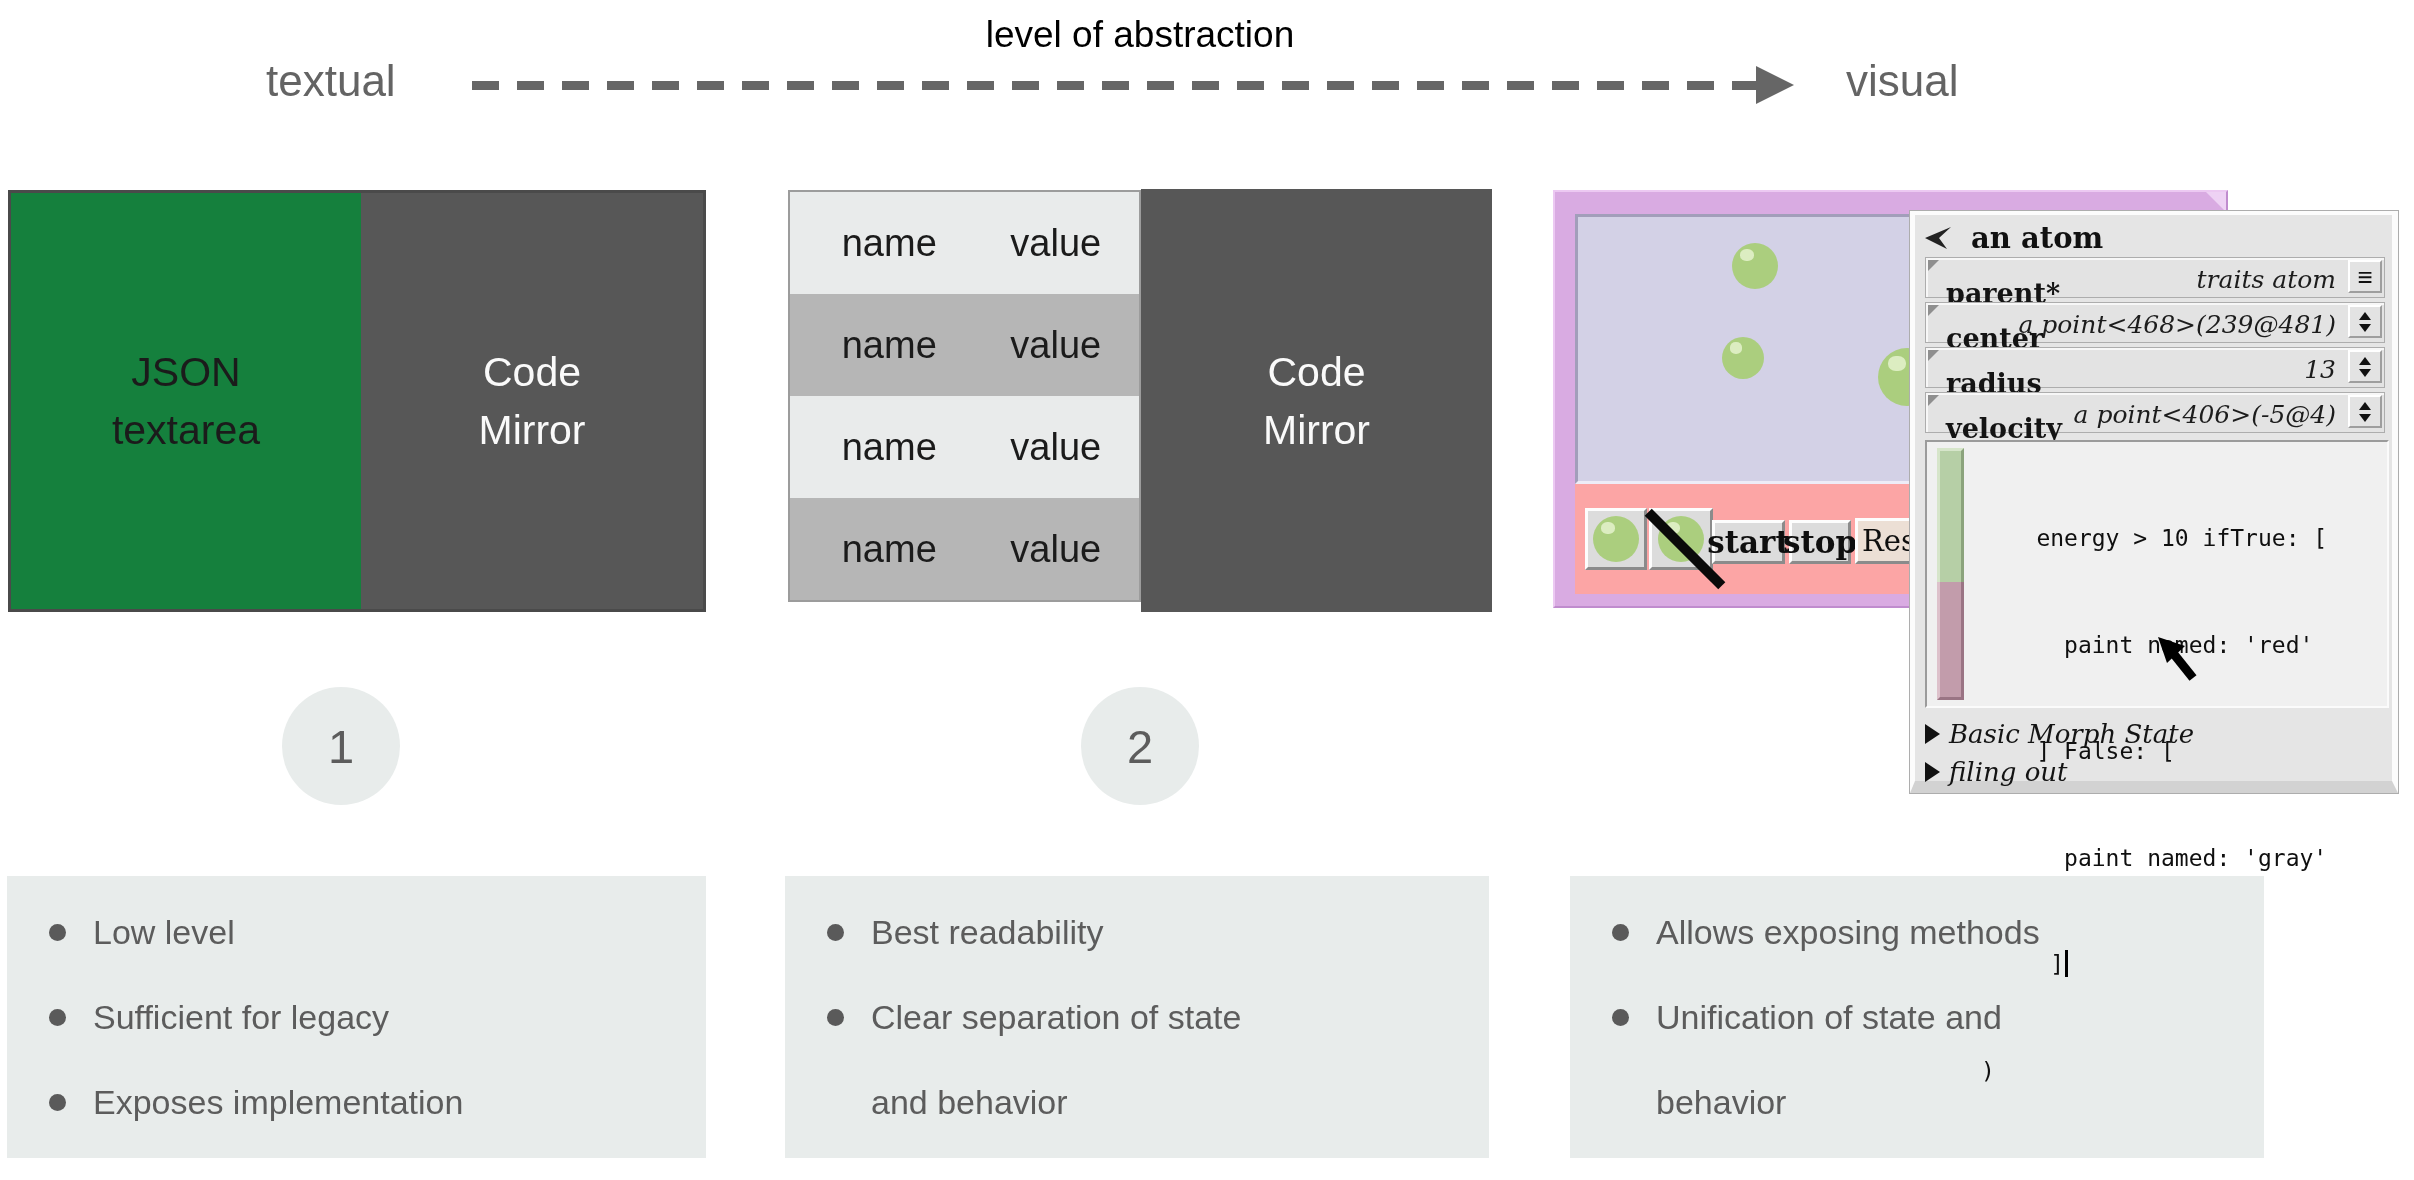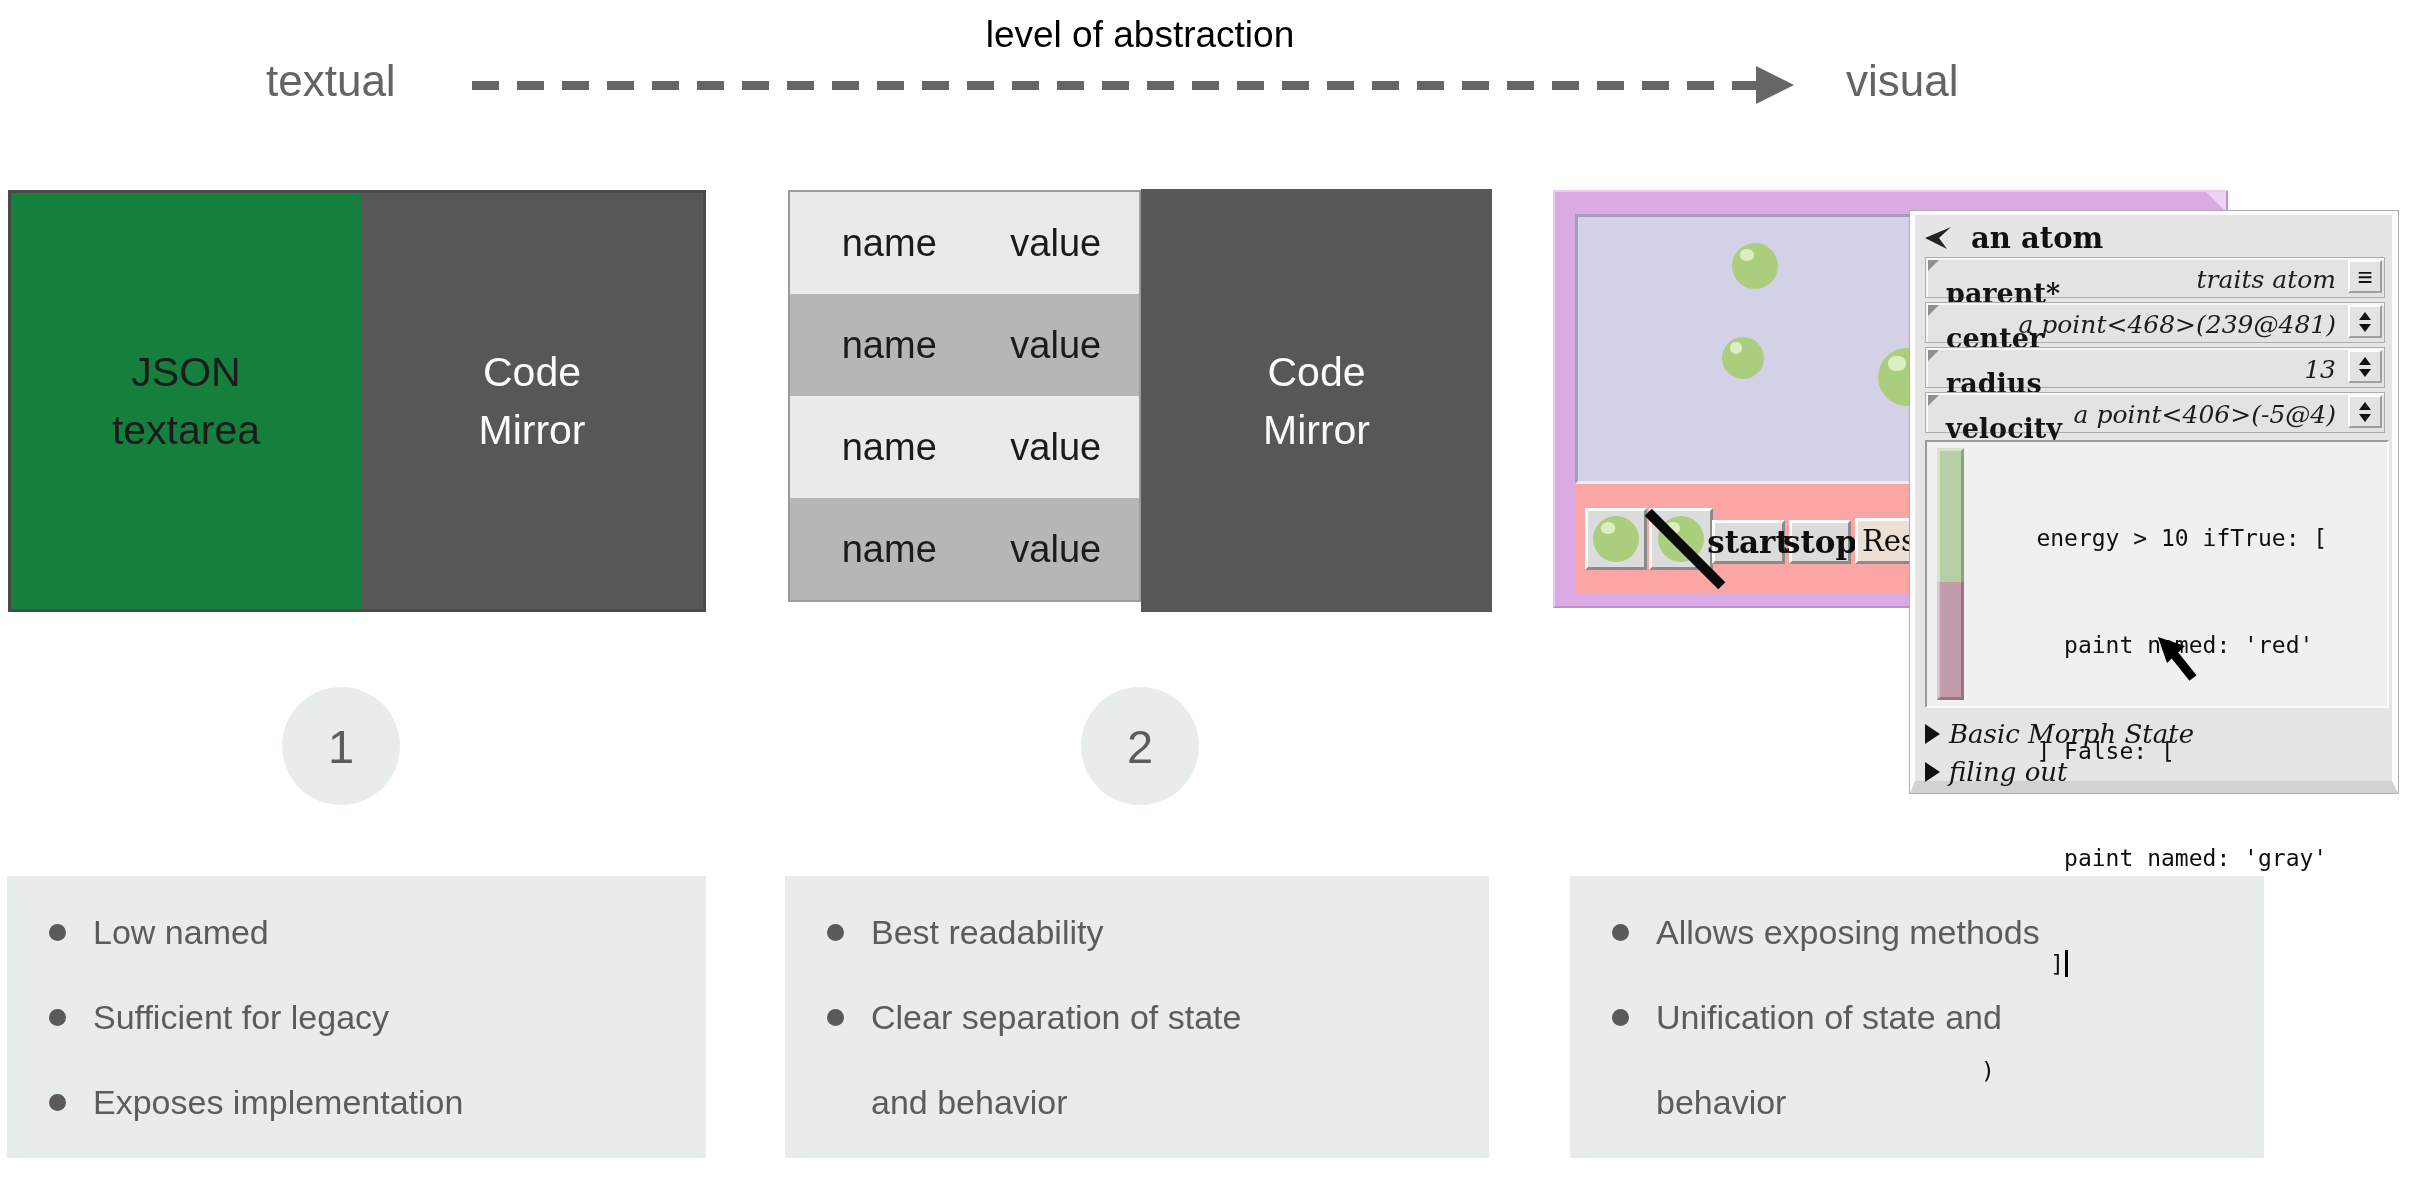--- a/index.html
+++ b/index.html
@@ -257,21 +257,21 @@
     </div>
     <div class="w-section" id="w-sec-1">
       <span class="tri-right"></span>
       <span>filing out</span>
     </div>
   </div>
 
   <div class="list-box" id="list-1">
     <div class="list-row">
         <span class="dot"></span>
-        <span>Low named</span>
+        <span>Low level</span>
       </div>
     <div class="list-row">
         <span class="dot"></span>
         <span>Sufficient for legacy</span>
       </div>
     <div class="list-row">
         <span class="dot"></span>
         <span>Exposes implementation</span>
       </div>
   </div>

